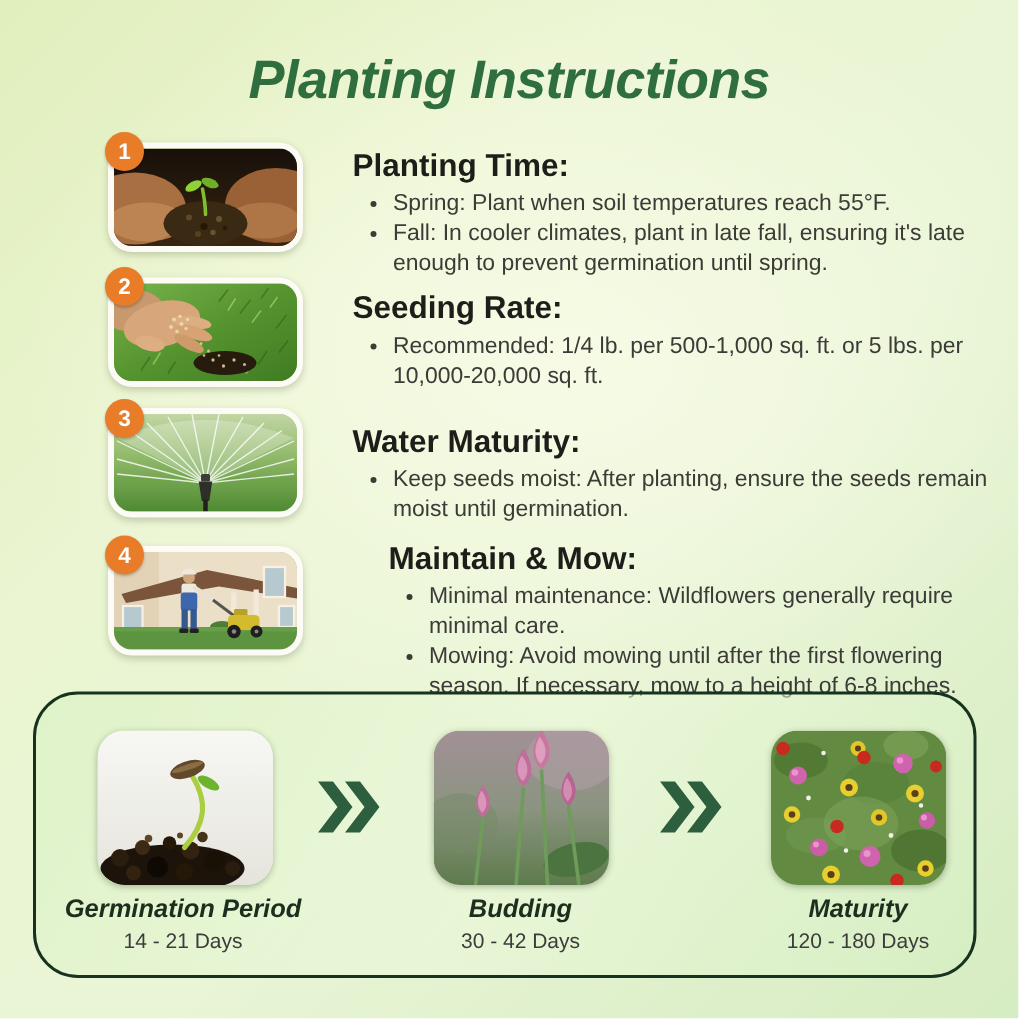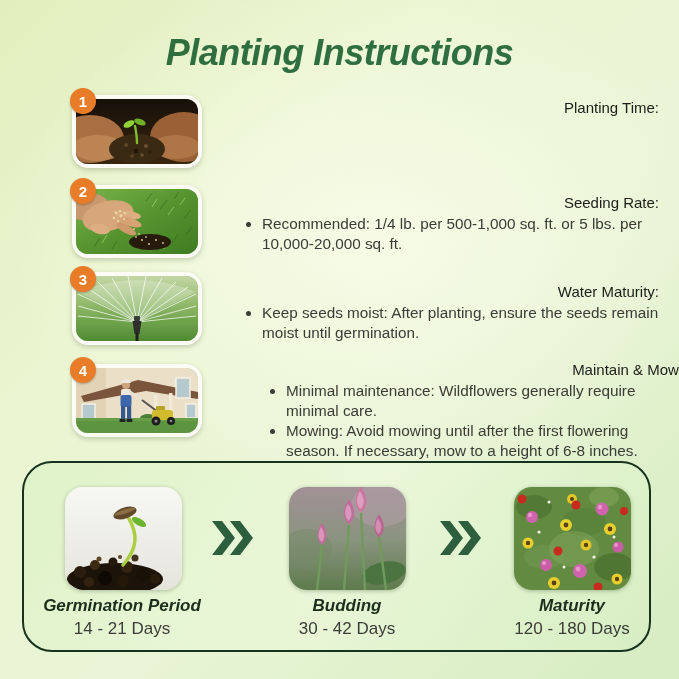--- a/index.html
+++ b/index.html
@@ -21,41 +21,41 @@
     box-shadow:0 2px 5px rgba(60,80,40,0.25); background:#9db57a;
   }
   .photo svg { display:block; width:100%; height:100%; }
   .badge {
     position:absolute; left:70px; width:26px; height:26px; border-radius:50%;
     background:#e87c28; color:#ffffff; font-size:15px; font-weight:bold;
     display:flex; align-items:center; justify-content:center;
     box-shadow:0 1px 2px rgba(0,0,0,0.25); z-index:5;
   }
   .step-text { position:absolute; left:235px; width:424px; }
-  .step-heading { font-size:15px; font-weight:normal; color:#1d1d1a; margin-bottom:3px;text-align:right; }
+  .step-heading { font-size:21px; font-weight:bold; color:#1d1d1a; margin-bottom:3px; }
   .step-bullets { list-style:disc; padding-left:27px; }
   .step-bullets li { font-size:15.3px; color:#3b3b37; line-height:1.3; }
   .timeline-panel {
     position:absolute; left:22px; top:461px; width:629px; height:191px;
     border:2.5px solid #17331f; border-radius:30px;
     background:linear-gradient(120deg, rgba(214,240,192,0.55), rgba(236,249,219,0.55) 50%, rgba(213,239,194,0.55));
   }
   .stage-photo {
     position:absolute; top:487px; width:117px; height:103px;
     border-radius:18px; overflow:hidden; box-shadow:0 1px 4px rgba(30,50,20,0.3);
   }
   .stage-photo svg { display:block; width:100%; height:100%; }
   .chev { position:absolute; top:519px; width:44px; height:38px; }
   .stage-label {
     position:absolute; top:596px; width:220px; text-align:center;
     font-size:17px; font-weight:bold; font-style:italic; color:#1c2e1d;
   }
   .stage-duration {
     position:absolute; top:619px; width:220px; text-align:center;
-    font-size:17px; color:#3c3c3a;
+    font-size:14px; color:#3c3c3a;
   }
 </style>
 </head>
 <body>
 
 <div class="canvas">
 
   <div class="page-title">Planting Instructions</div>
 
   <div class="badge" style="top:88px;">1</div>
@@ -79,20 +79,24 @@
         <circle cx="56" cy="57" r="2" fill="#55401f"></circle>
       <circle cx="66" cy="56" r="1.8" fill="#6b5230"></circle>
         <circle cx="74" cy="53" r="1.6" fill="#2a1d08"></circle>
       <path d="M61,44 C61,38 60,32 59,27" stroke="#7fbf2e" stroke-width="2.4" fill="none" stroke-linecap="round"></path>
       <ellipse cx="53" cy="25" rx="6" ry="3" fill="#8fd137" transform="rotate(-28 53 25)"></ellipse>
       <ellipse cx="64" cy="23" rx="6" ry="3" fill="#6fb027" transform="rotate(22 64 23)"></ellipse>
     </svg>
   </div>
   <div class="step-text" style="top:99px;">
     <div class="step-heading">Planting Time:</div>
+    <ul class="step-bullets">
+      <li>Spring: Plant when soil temperatures reach 55°F.</li>
+      <li>Fall: In cooler climates, plant in late fall, ensuring it's late enough to prevent germination until spring.</li>
+    </ul>
   </div>
 
   <div class="badge" style="top:178px;">2</div>
   <div class="photo" style="top:185px;">
     <svg viewBox="0 0 122 65" preserveAspectRatio="none">
       <defs>
           <linearGradient id="p2b" x1="0" y1="0" x2="1" y2="1">
         <stop offset="0" stop-color="#79b34c"></stop>
             <stop offset="0.5" stop-color="#56942f"></stop>
             <stop offset="1" stop-color="#3f7c22"></stop>

